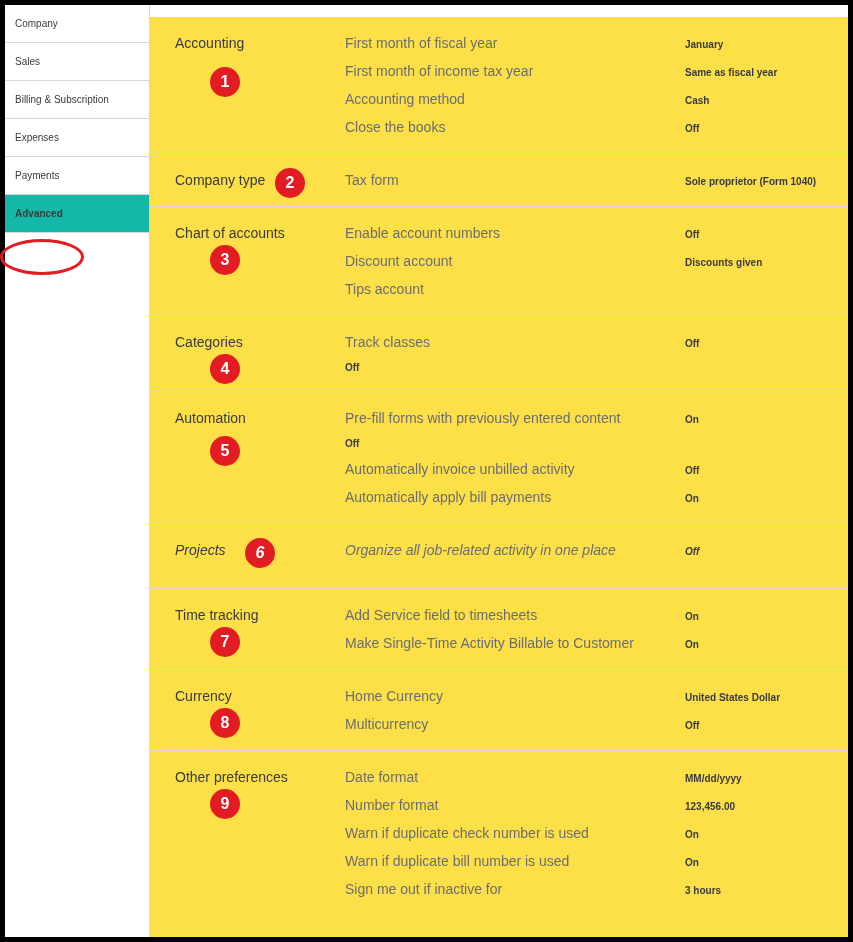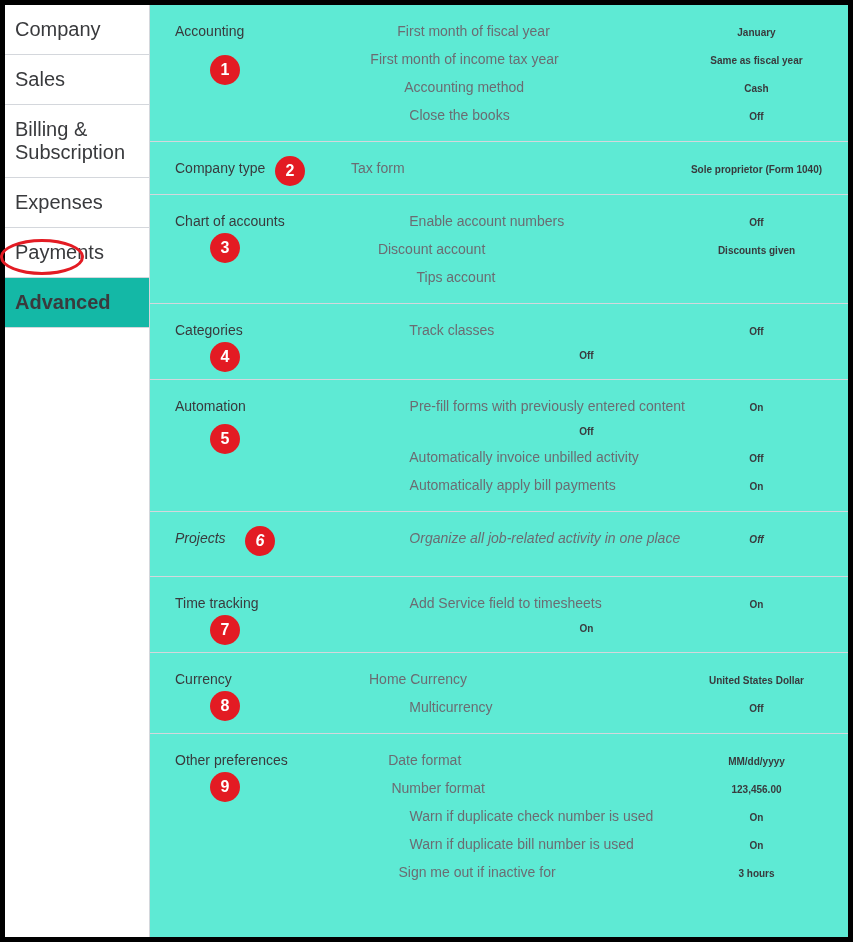--- a/index.html
+++ b/index.html
@@ -21,21 +21,21 @@
       display: flex;
     }
     .sidebar {
       width: 145px;
       background: #fff;
       border-right: 1px solid #d4d7dc;
       flex-shrink: 0;
     }
     .sidebar-item {
       padding: 13px 10px;
-      font-size: 20px;
+      font-size: 10px;
       color: #393a3d;
       border-bottom: 1px solid #d4d7dc;
       cursor: pointer;
       position: relative;
     }
     .sidebar-item.active {
       background: #14b8a6;
       font-weight: bold;
     }
     .highlight-circle {
@@ -46,43 +46,43 @@
       pointer-events: none;
     }
     .sidebar-highlight {
       width: 84px;
       height: 36px;
       top: 239px;
       left: 0px;
     }
     .main {
       flex: 1;
-      background: #5eead4;
+      background: #fde047;
       overflow-y: auto;
       position: relative;
+      margin-top: 12px;
     }
     .section {
       border-bottom: 1px solid #d4d7dc;
       padding: 18px 20px 18px 25px;
       display: flex;
       position: relative;
     }
     .section-title {
       width: 170px;
       font-size: 14px;
       color: #393a3d;
       font-weight: 400;
       flex-shrink: 0;
     }
     .section-body {
       flex: 1;
       display: flex;
       flex-direction: column;
       gap: 12px;
-      align-items: center;
     }
     .row {
       display: flex;
       align-items: baseline;
     }
     .row-label {
       width: 340px;
       font-size: 14px;
       color: #6b6c72;
       flex-shrink: 0;
@@ -238,20 +238,21 @@
 
     <div class="section">
       <div class="section-title">Time tracking</div>
       <div class="badge" style="top:38px; left:60px;">7</div>
       <div class="section-body">
         <div class="row">
           <div class="row-label">Add Service field to timesheets</div>
           <div class="row-value">On</div>
         </div>
         <div class="row">
+          <div class="row-label">Make Single-Time Activity Billable to Customer</div>
           <div class="row-value">On</div>
         </div>
       </div>
     </div>
 
     <div class="section">
       <div class="section-title">Currency</div>
       <div class="badge" style="top:38px; left:60px;">8</div>
       <div class="section-body">
         <div class="row">

